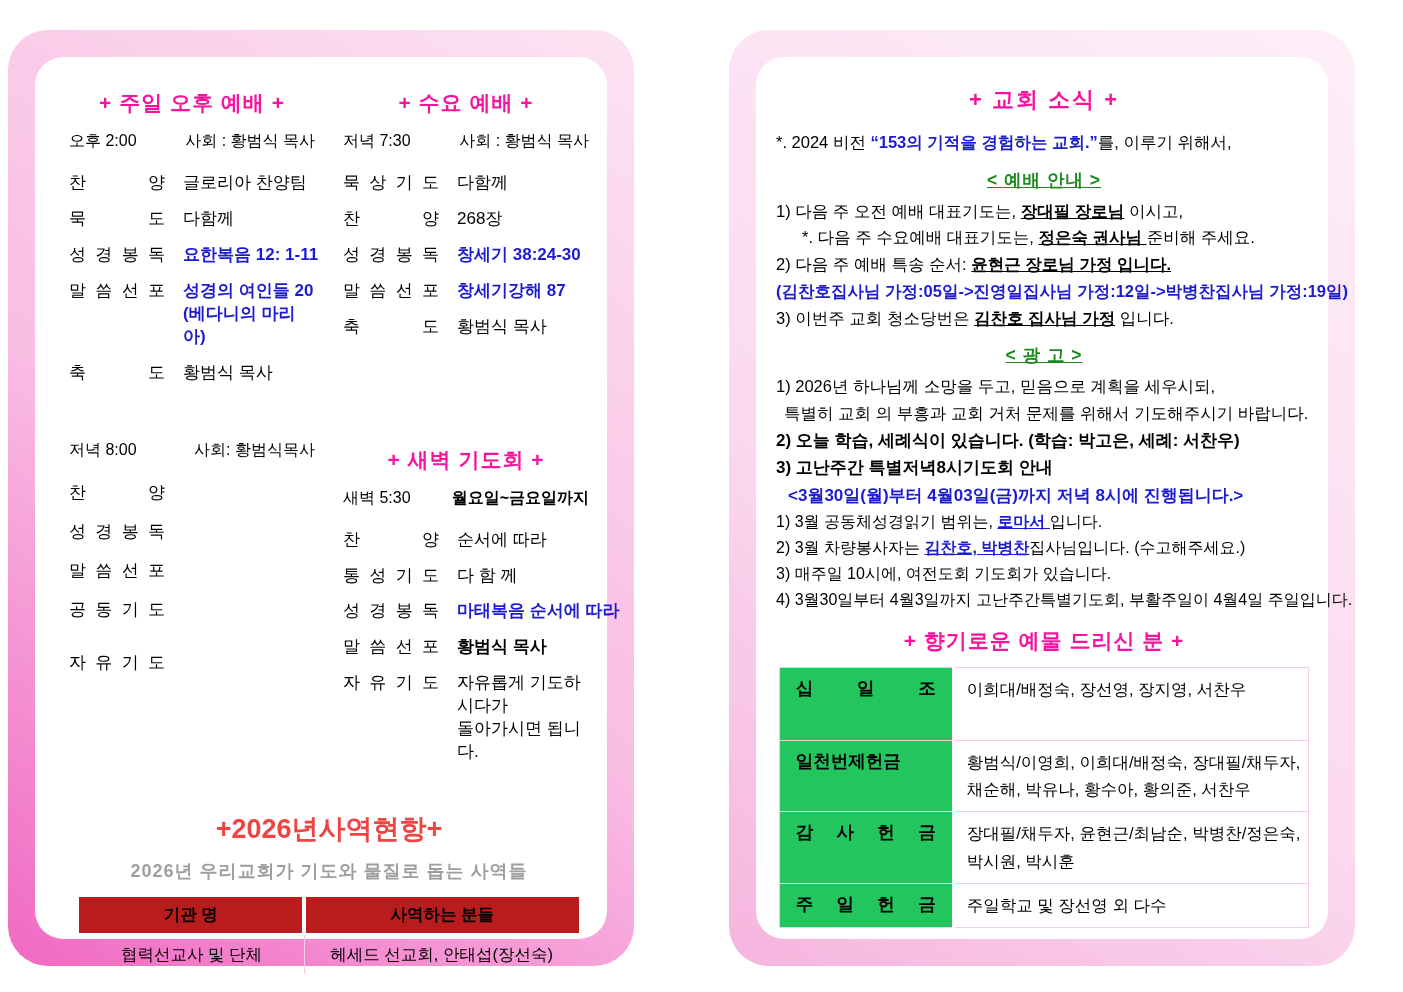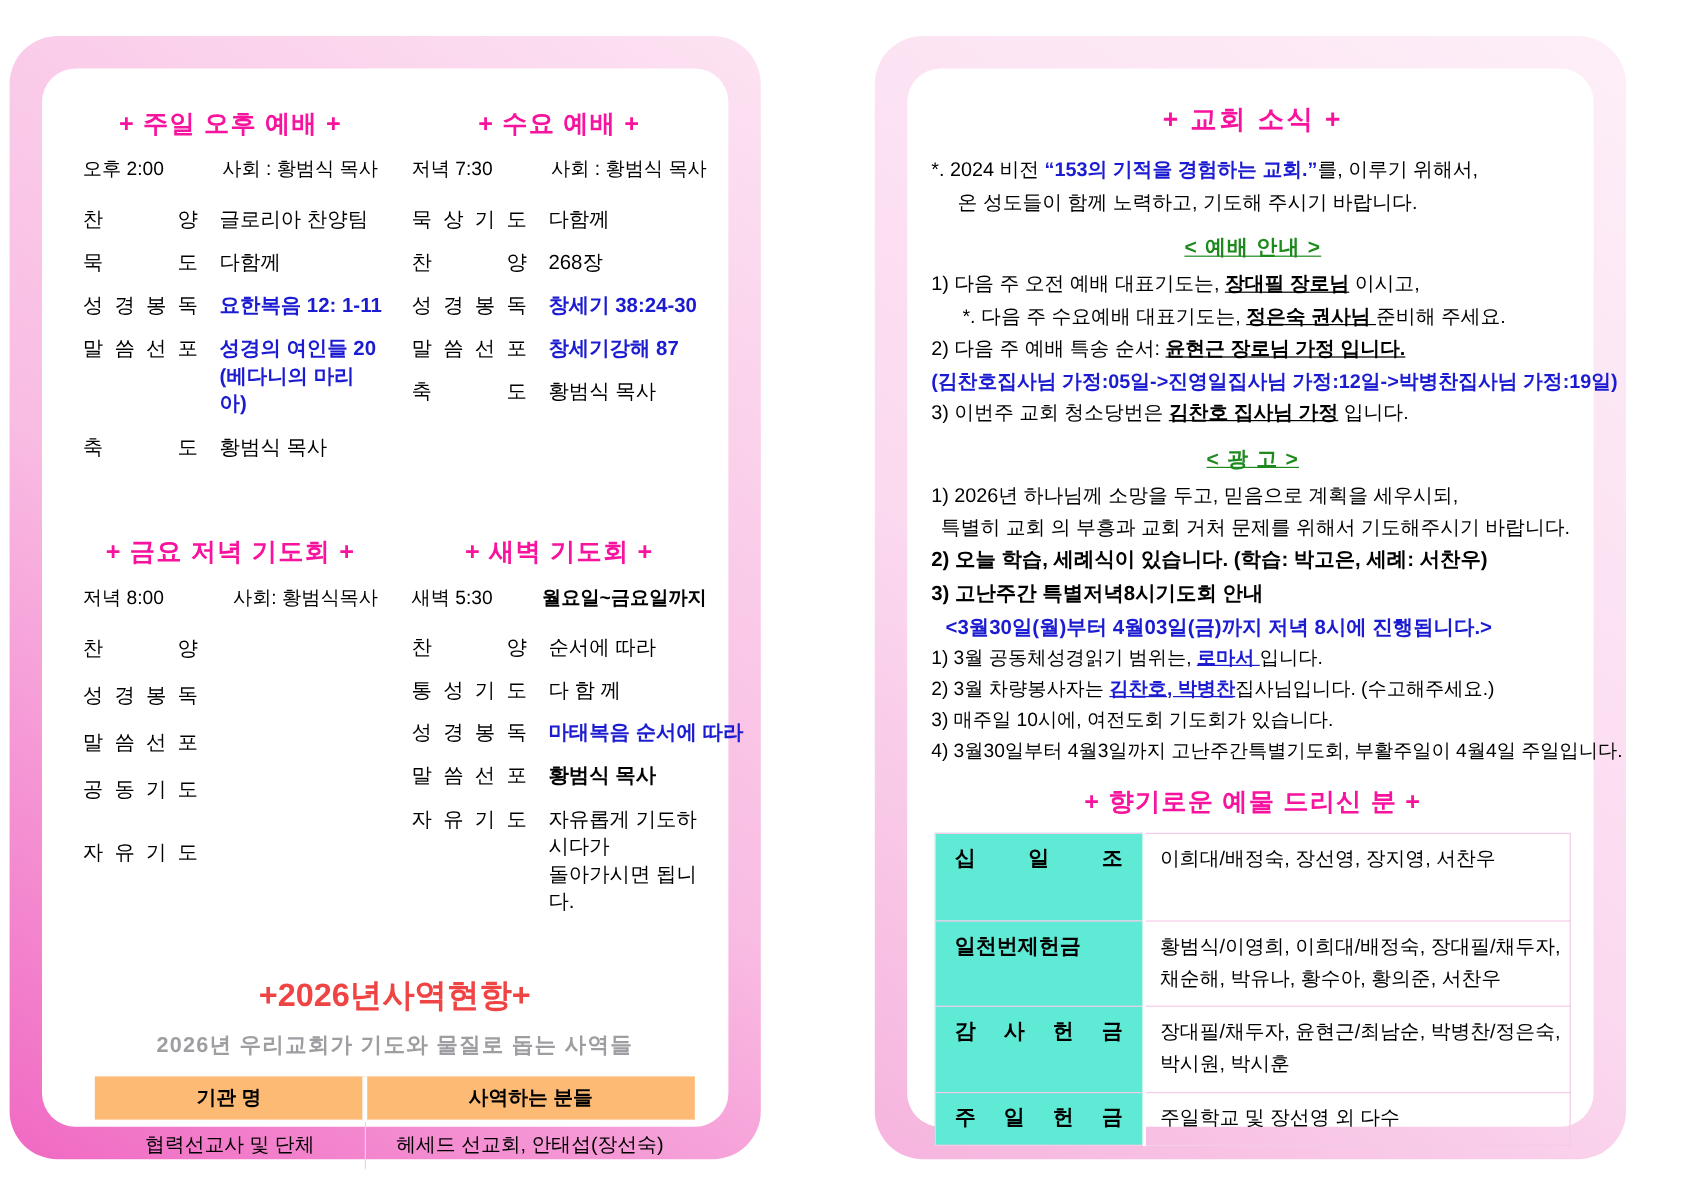--- a/index.html
+++ b/index.html
@@ -29,21 +29,21 @@
   .friday-body{display:flex;font-size:17px;}
   .friday-labels{flex:none;width:96px;display:flex;flex-direction:column;gap:16px;}
   .friday-labels .lbl{width:96px;}
   .friday-labels .gap-before{margin-top:14px;}
   .friday-note{flex:1;display:flex;align-items:center;justify-content:center;text-align:center;line-height:1.75;padding-bottom:26px;}
 
   .ministry{margin-top:34px;}
   .ministry-title{text-align:center;font-size:27px;font-weight:bold;color:#ef4444;margin:0 0 12px;}
   .ministry-sub{text-align:center;font-size:18px;font-weight:bold;color:#9E9EA2;margin:0 0 14px;letter-spacing:1px;}
   .min-table{width:96%;margin:0 auto;border-collapse:collapse;font-size:16.5px;}
-  .min-table th{background:#fdba74;font-weight:bold;padding:7px 4px;border-bottom:2px solid #fff;}
+  .min-table th{background:#b91c1c;font-weight:bold;padding:7px 4px;border-bottom:2px solid #fff;}
   .min-table th:first-child{border-right:4px solid #fff;width:45%;}
   .min-table td{border:1px solid #F6CBE8;text-align:center;padding:7px 6px;line-height:1.5;}
   .min-table tr td:first-child{border-left:none;}
   .min-table tr td:last-child{border-right:none;}
   .min-table tr:last-child td{border-bottom:none;}
 
   
   .news-title{text-align:center;font-size:22px;font-weight:bold;color:#F8139E;letter-spacing:2px;margin:8px 0 14px;}
   .line{font-size:16.5px;line-height:1.62;white-space:nowrap;}
   .hl{font-weight:bold;text-decoration:underline;}
@@ -57,21 +57,21 @@
   .nt-lines .line:nth-child(2){padding-left:8px;}
   .nt-lines .line:nth-child(3){font-size:17px;}
   .nt-lines .line:nth-child(4){font-size:17px;}
   .nt-lines .line:nth-child(5){padding-left:12px;font-size:17px;}
   .mar-lines .line{font-size:16px;}
 
   .offering{margin-top:14px;}
   .offering-title{text-align:center;font-size:21px;font-weight:bold;color:#F8139E;letter-spacing:1px;margin:10px 0 12px;}
   .off-table{width:99%;margin:0 auto;border-collapse:collapse;font-size:16.5px;}
   .off-table td{border:1px solid #F6CBE8;vertical-align:top;}
-  .off-lbl{background:#5eead4;width:140px;font-weight:bold;font-size:17.5px;padding:8px 16px;
+  .off-lbl{background:#22c55e;width:140px;font-weight:bold;font-size:17.5px;padding:8px 16px;
     text-align:justify;text-align-last:justify;border-right:3px solid #fff !important;}
   .off-val{padding:8px 4px 8px 12px;line-height:1.65;}
   .off-table tr.tall td{height:56px;}
 </style>
 </head>
 <body>
 
 <div class="canvas">
 
   <div class="page left-page">
@@ -131,21 +131,20 @@
             </div>
           <div class="srow">
               <span class="lbl">축 도</span>
               <span class="val">황범식 목사</span>
             </div>
         </section>
       </div>
 
       <div class="two-col second-band">
         <section>
-          <h2 class="sec-title">+ 금요 저녁 기도회 +</h2>
           <div class="timerow">
             <span>저녁 8:00</span>
             <span>사회: 황범식목사</span>
           </div>
           <div class="friday-body">
             <div class="friday-labels">
               <span class="lbl">찬 양</span>
               <span class="lbl">성 경 봉 독</span>
               <span class="lbl">말 씀 선 포</span>
               <span class="lbl">공 동 기 도</span>
@@ -207,21 +206,20 @@
     </div>
   </div>
 
   <div class="page right-page">
     <div class="inner">
 
       <h2 class="news-title">+ 교회 소식 +</h2>
 
       <div class="intro-block">
         <div class="line"><span>*.  2024 비전 </span><span class="bl">“153의 기적을 경험하는 교회.”</span><span>를, 이루기 위해서,</span></div>
-        <div class="line"><span>온 성도들이 함께 노력하고, 기도해 주시기 바랍니다.</span></div>
       </div>
 
       <section>
         <div class="g-head"><span>&lt; 예배 안내 &gt;</span></div>
         <div class="wg-lines">
           <div class="line"><span>1) 다음 주 오전 예배 대표기도는, </span><span class="hl">장대필 장로님</span><span> 이시고,</span></div>
           <div class="line"><span>*. 다음 주 수요예배 대표기도는, </span><span class="hl">정은숙 권사님 </span><span> 준비해 주세요.</span></div>
           <div class="line"><span>2) 다음 주 예배 특송 순서: </span><span class="hl">윤현근 장로님 가정 입니다.</span></div>
           <div class="line"><span class="bl">(김찬호집사님 가정:05일-&gt;진영일집사님 가정:12일-&gt;박병찬집사님 가정:19일)</span></div>
           <div class="line"><span>3) 이번주 교회 청소당번은 </span><span class="hl">김찬호 집사님 가정</span><span> 입니다.</span></div>

